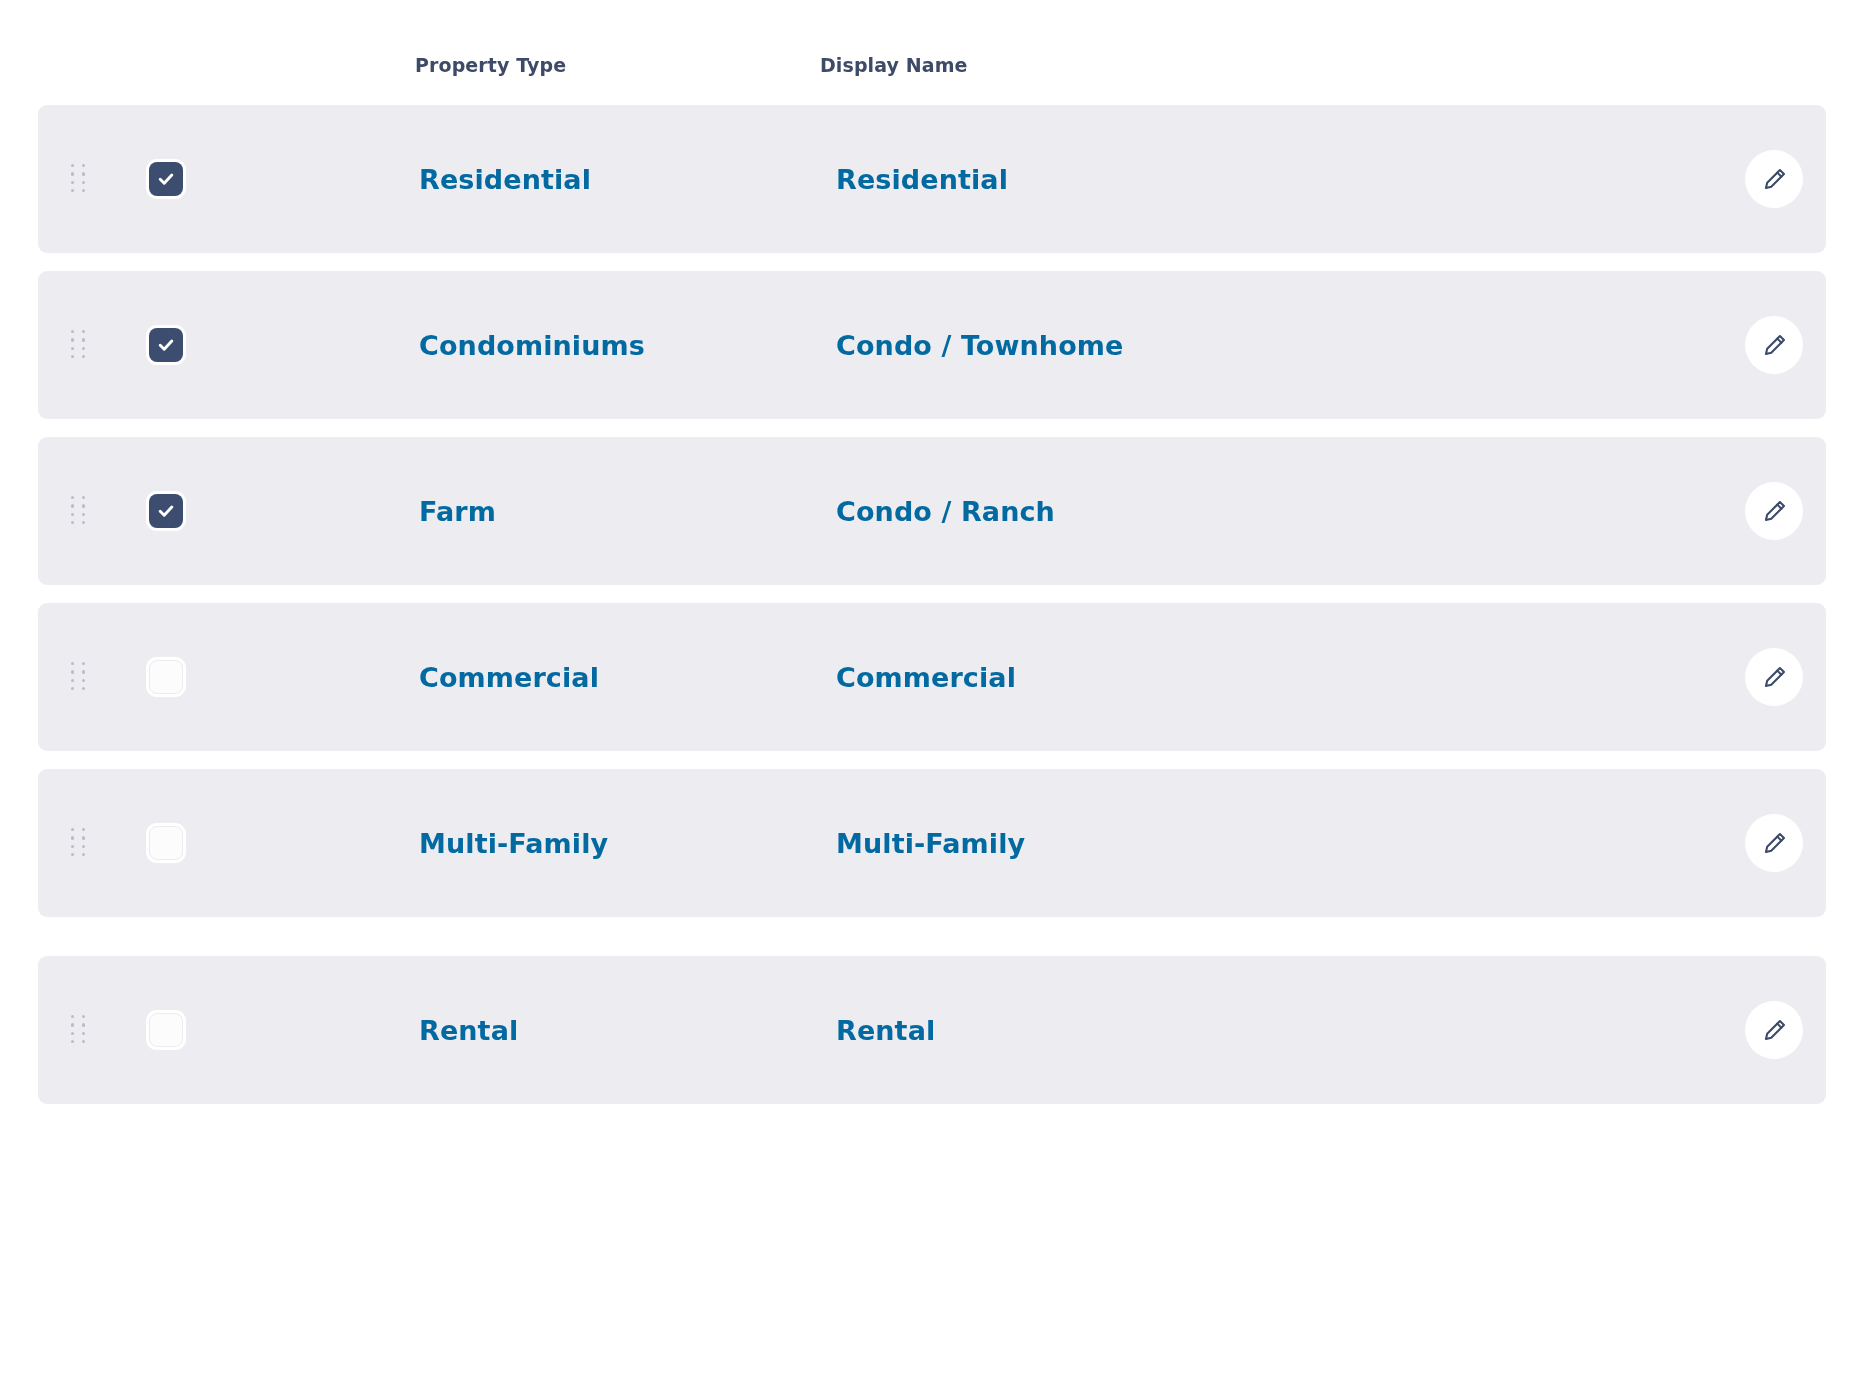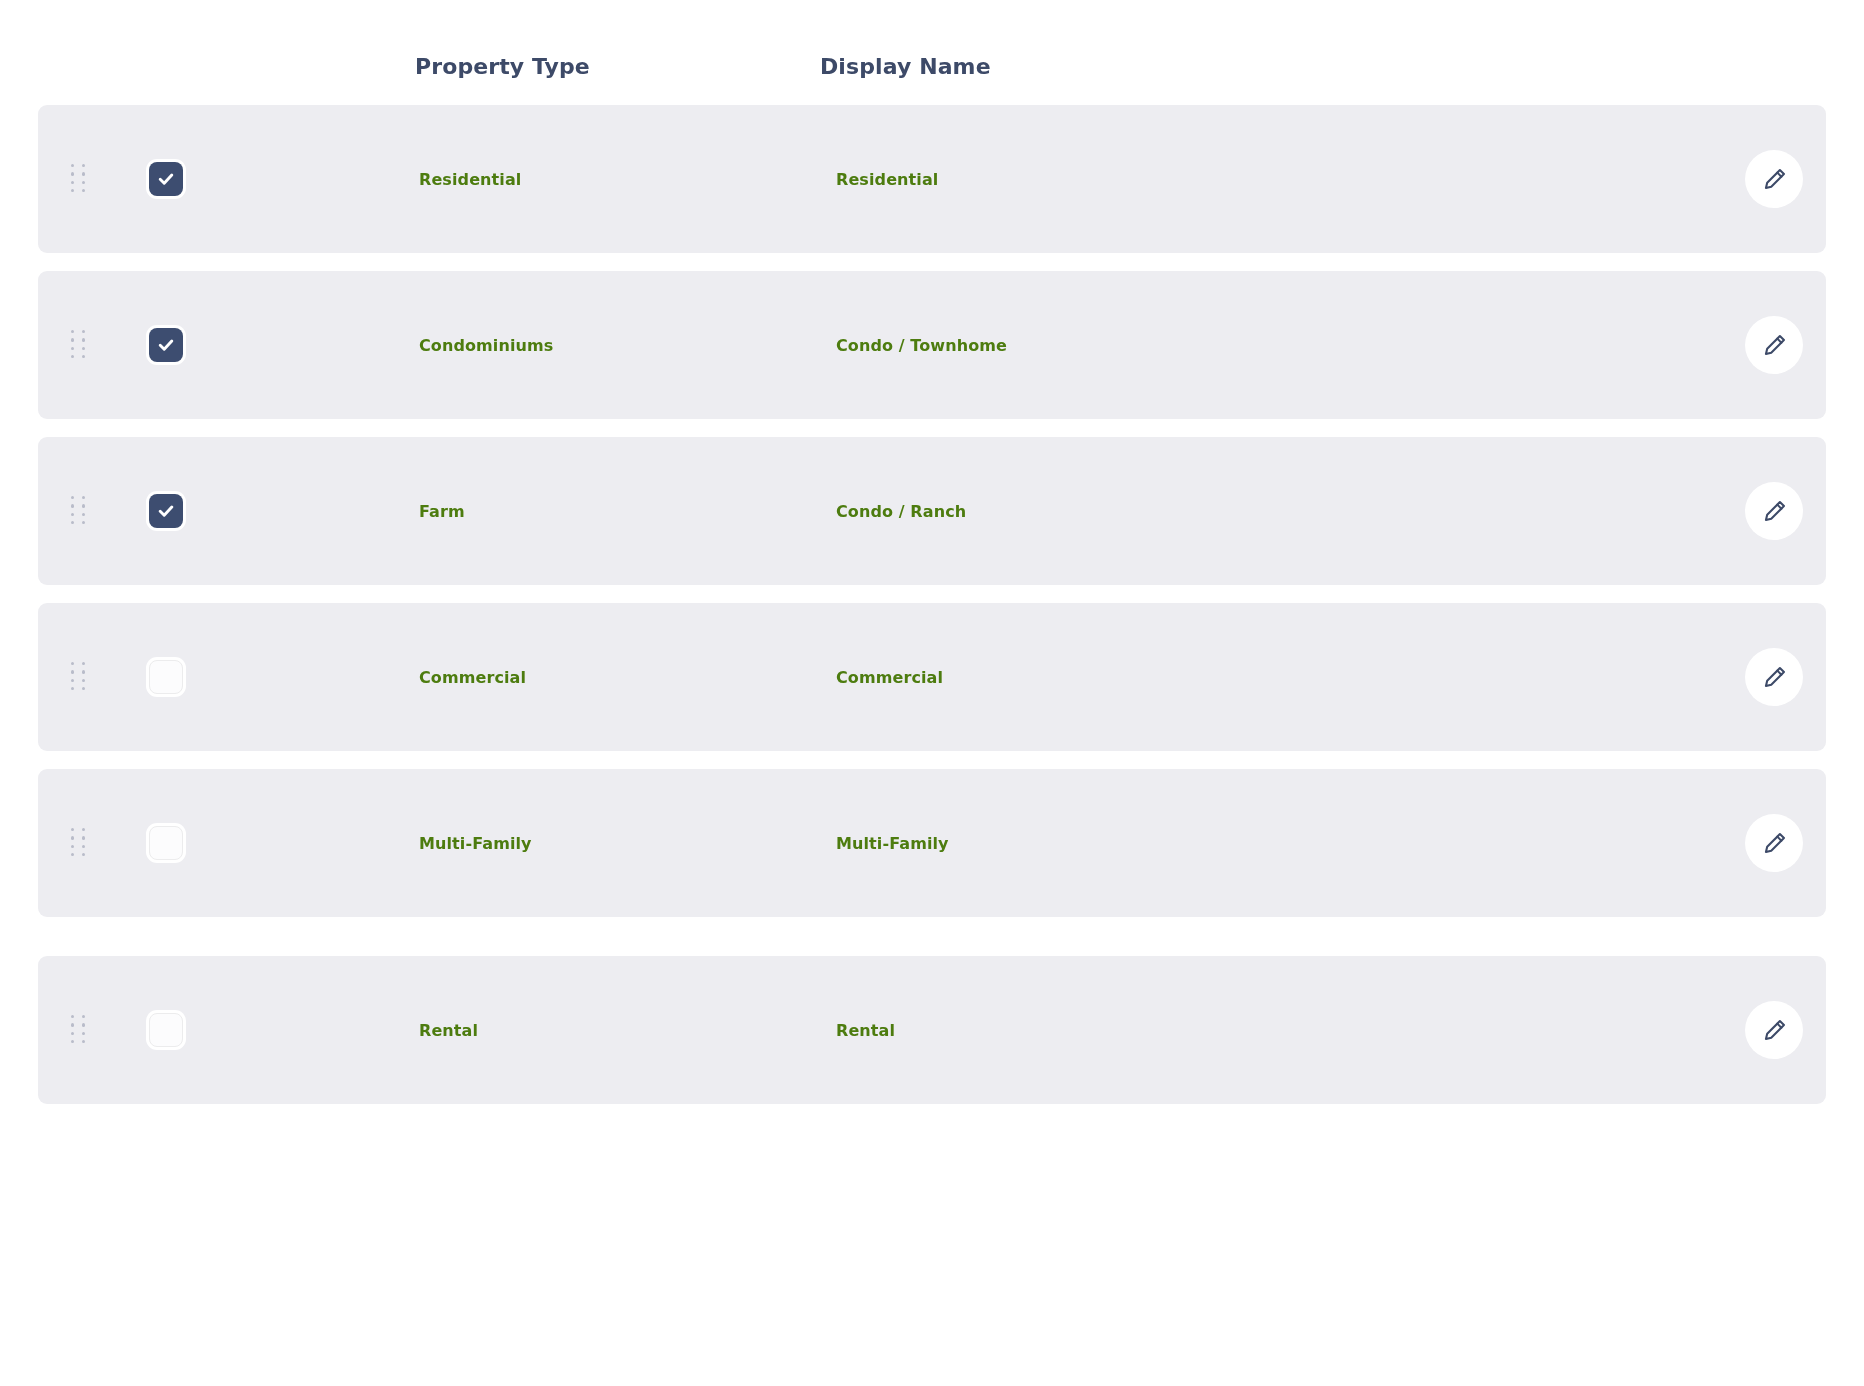--- a/index.html
+++ b/index.html
@@ -20,21 +20,21 @@
   }
 
   
   .col-headers {
     position: relative;
     height: 105px;
   }
   .col-header {
     position: absolute;
     top: 54px;
-    font-size: 22px;
+    font-size: 19px;
     font-weight: 600;
     color: #3d4a68;
     letter-spacing: 0.1px;
     white-space: nowrap;
   }
   .col-header.type   { left: 415px; }
   .col-header.display{ left: 820px; }
 
   
   .rows {
@@ -100,23 +100,23 @@
     border: 1px solid #ececed;
   }
   .checkbox svg { display: block; }
   .checkbox.unchecked svg { visibility: hidden; }
 
   
   .cell {
     position: absolute;
     top: 50%;
     transform: translateY(-50%);
-    font-size: 16px;
+    font-size: 27px;
     font-weight: 600;
-    color: #4d7c0f;
+    color: #0369a1;
     letter-spacing: 0.1px;
     white-space: nowrap;
   }
   .cell.type    { left: 381px; }
   .cell.display { left: 798px; }
 
   
   .edit-btn {
     position: absolute;
     right: 23px;

